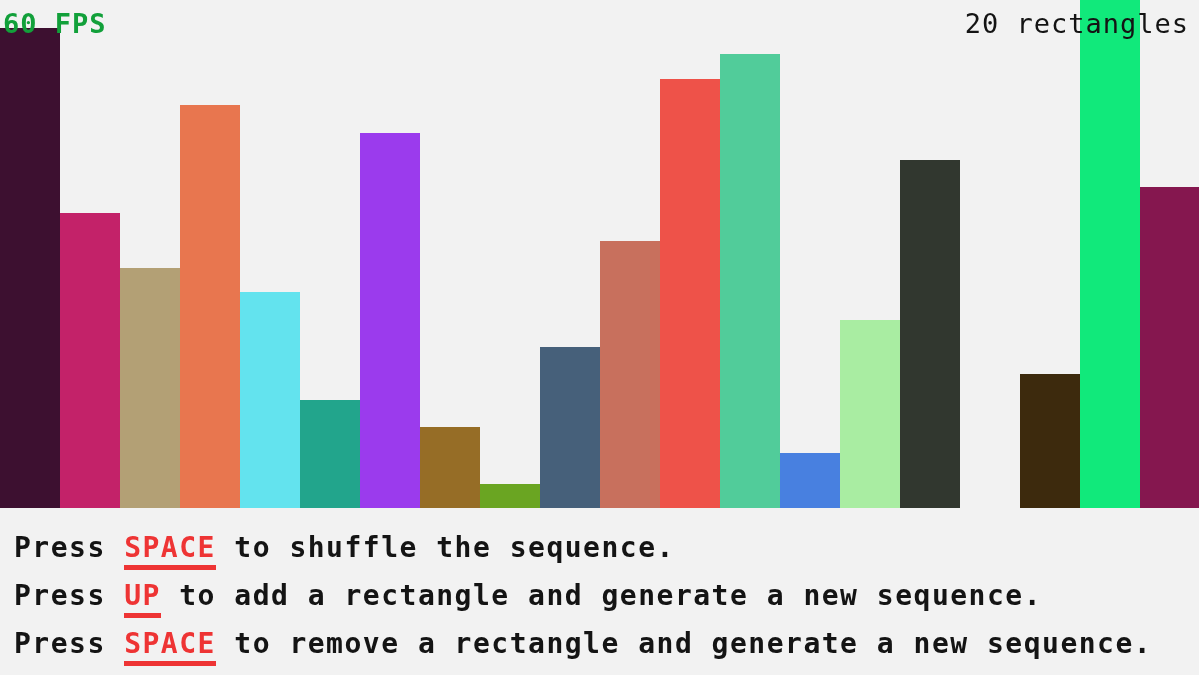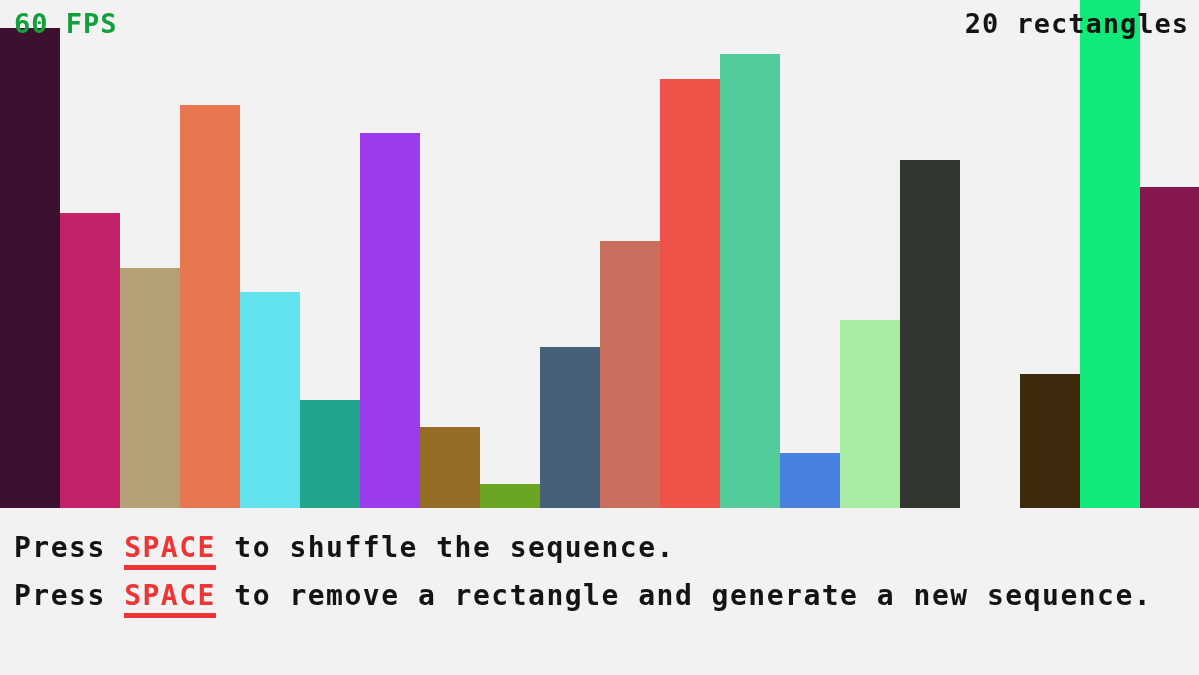--- a/index.html
+++ b/index.html
@@ -26,39 +26,39 @@
     height: 508px;
   }
   .bar {
     position: absolute;
     bottom: 0;
   }
 
   
   #fps-counter {
     position: absolute;
-    left: 14px;
+    left: 3px;
     top: 10px;
     font-size: 27px;
     line-height: 1;
     letter-spacing: 1px;
     color: #12a03a;
     font-weight: bold;
     white-space: nowrap;
     font-family: "DejaVu Sans Mono", "Liberation Mono", monospace;
   }
   #rect-counter {
     position: absolute;
     right: 10px;
     top: 10px;
     font-size: 27px;
     line-height: 1;
     letter-spacing: 1px;
     color: #141414;
-    font-weight: bold;
+    font-weight: normal;
     white-space: nowrap;
     font-family: "DejaVu Sans Mono", "Liberation Mono", monospace;
   }
 
   
   #instructions {
     position: absolute;
     left: 0;
     top: 508px;
     width: 1199px;
@@ -107,16 +107,17 @@
       <div class="bar" style="left: 1080px; width: 60px; height: 508px; background: rgb(17, 233, 123);"></div>
       <div class="bar" style="left: 1140px; width: 60px; height: 321px; background: rgb(133, 23, 79);"></div>
     </div>
 
   <div id="fps-counter">60 FPS</div>
 
   <div id="rect-counter">20 rectangles</div>
 
   <div id="instructions">
       <div class="instruction-line"><span>Press </span><span class="keycap">SPACE</span><span> to shuffle the sequence.</span></div>
+      <div class="instruction-line"><span>Press </span><span class="keycap">UP</span><span> to add a rectangle and generate a new sequence.</span></div>
       <div class="instruction-line"><span>Press </span><span class="keycap">SPACE</span><span> to remove a rectangle and generate a new sequence.</span></div>
     </div>
 
 </div>
 
 </body></html>

